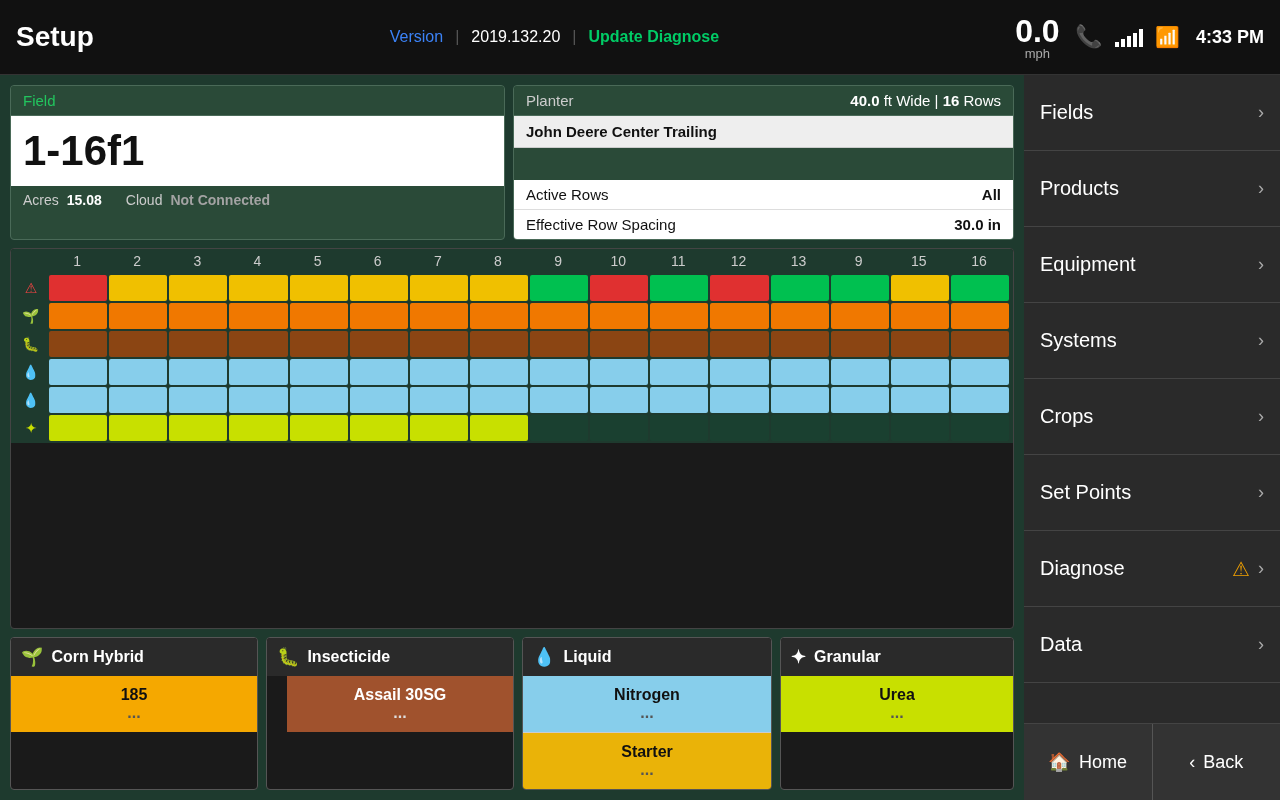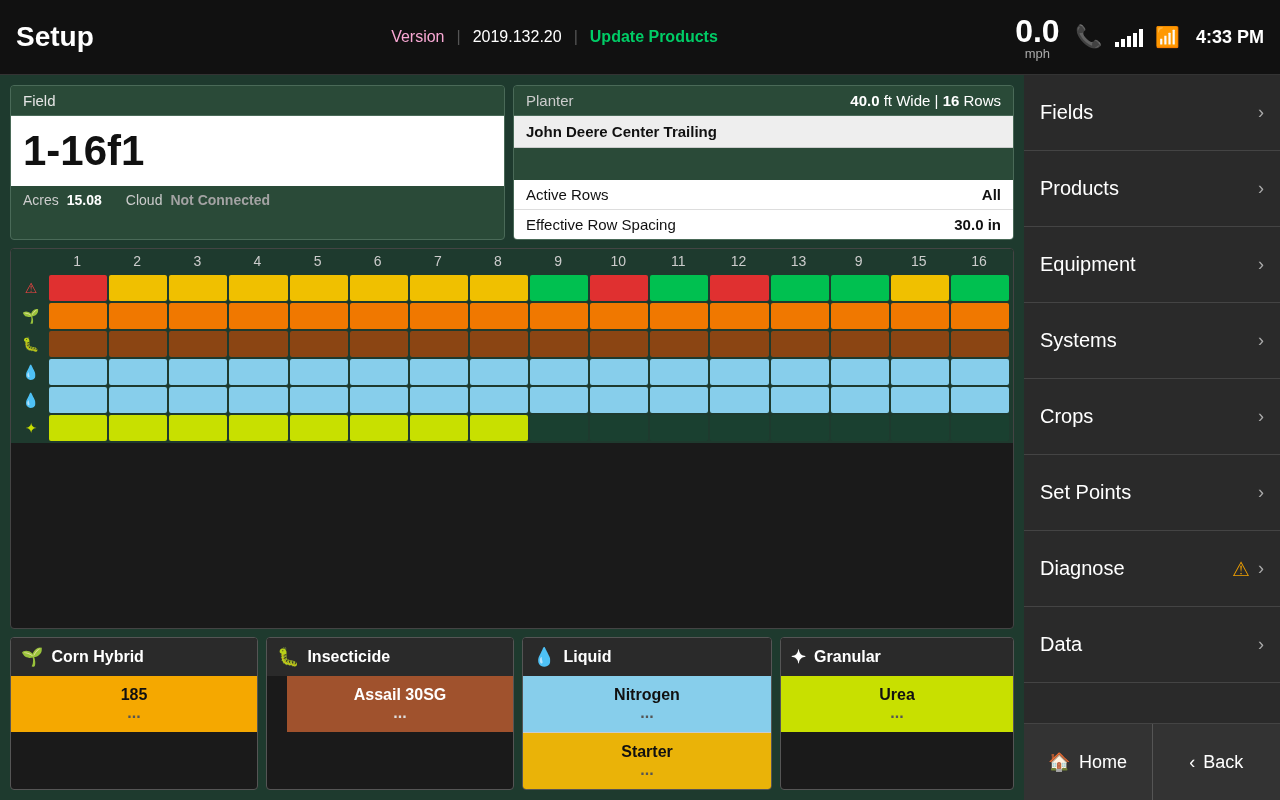--- a/index.html
+++ b/index.html
@@ -29,21 +29,21 @@
     }
     .topbar-center {
       flex: 1;
       display: flex;
       align-items: center;
       justify-content: center;
       gap: 12px;
       font-size: 16px;
       color: #ccc;
     }
-    .topbar-center .version-label { color: #f9a8d4; }
+    .topbar-center .version-label { color: #3b82f6; }
     .topbar-center .version-num { color: white; }
     .topbar-center .divider { color: #555; }
     .topbar-center .update-link { color: #00cc66; font-weight: bold; }
     .topbar-right {
       display: flex;
       align-items: center;
       gap: 16px;
     }
     .speed-block {
       display: flex;
@@ -108,21 +108,21 @@
       flex: 0 0 495px;
       background: #2a4a38;
       border: 1px solid #4a6a58;
       border-radius: 4px;
       overflow: hidden;
     }
     .card-header {
       background: #2a4a38;
       padding: 6px 12px;
       font-size: 15px;
-      color: #e5e5e5;
+      color: #22c55e;
       border-bottom: 1px solid #4a6a58;
     }
     .card-body {
       background: white;
       color: #111;
       padding: 12px 12px;
     }
     .field-name {
       font-size: 42px;
       font-weight: bold;
@@ -333,21 +333,21 @@
 </head>
 <body>
 
 <div class="topbar">
   <div class="topbar-title">Setup</div>
   <div class="topbar-center">
     <span class="version-label">Version</span>
     <span class="divider">|</span>
     <span class="version-num">2019.132.20</span>
     <span class="divider">|</span>
-    <span class="update-link">Update Products</span>
+    <span class="update-link">Update Diagnose</span>
   </div>
   <div class="topbar-right">
     <div class="speed-block">
       <span class="speed-val">0.0</span>
       <span class="speed-unit">mph</span>
     </div>
     <div class="topbar-icons">
       <span style="font-size:22px;">📞</span>
       <div class="signal-bars">
         <span style="height:5px;"></span>

